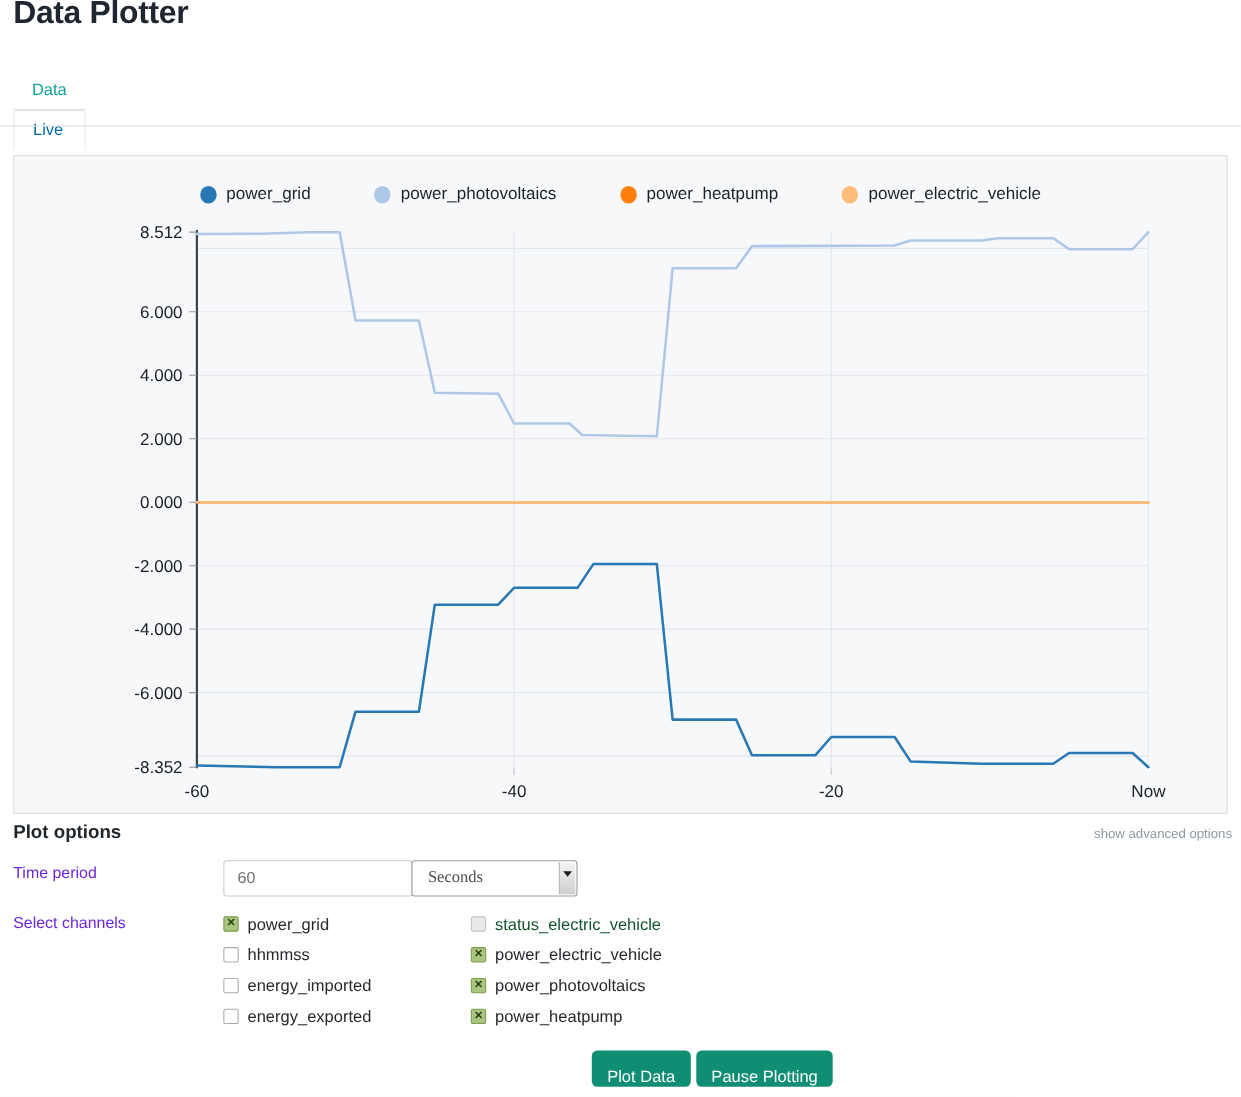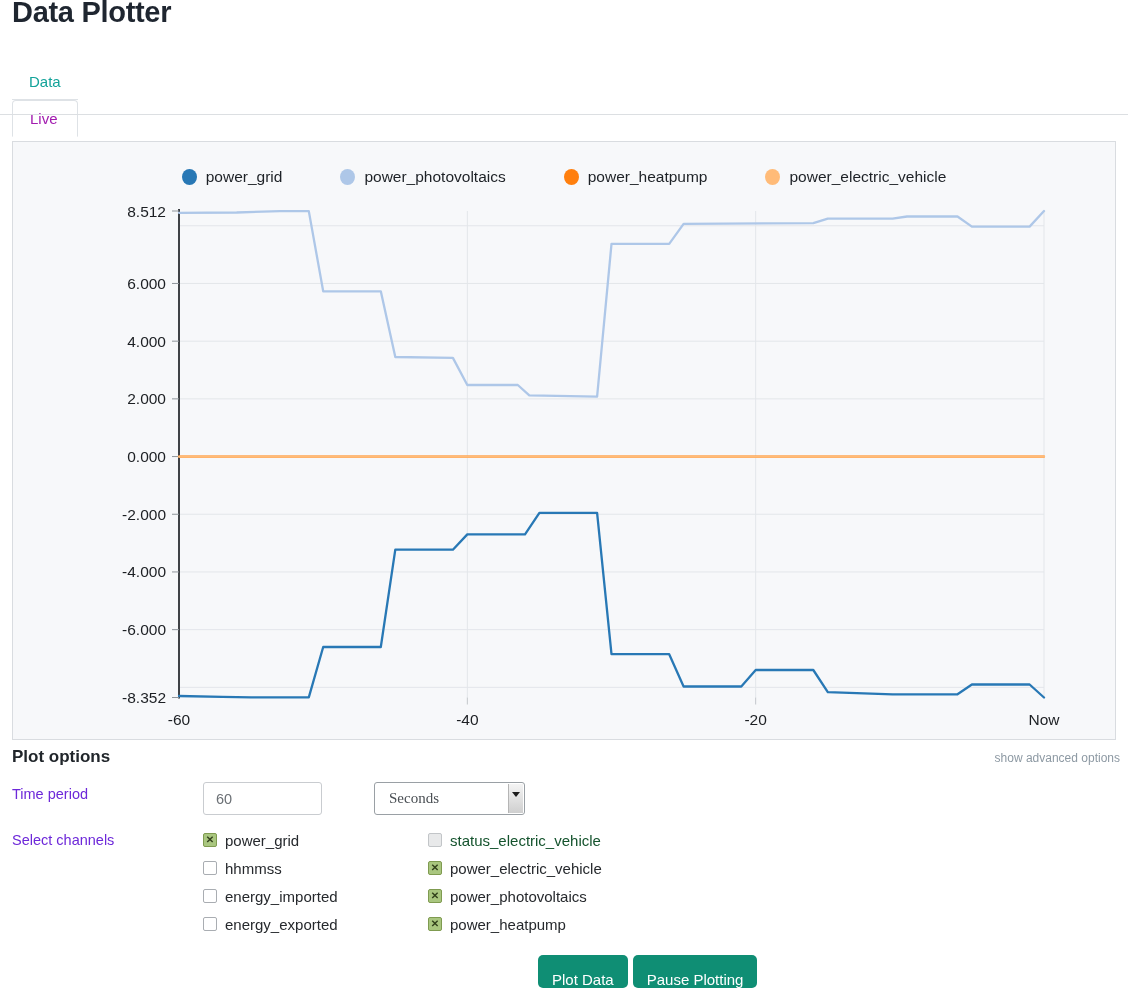--- a/index.html
+++ b/index.html
@@ -4,37 +4,37 @@
 <style>
   html,body{margin:0;padding:0;}
   body{
     width:1128px;height:997px;position:relative;background:#ffffff;
     font-family:"Liberation Sans",sans-serif;color:#212529;overflow:hidden;
   }
   .page-title{position:absolute;left:12px;top:-4px;font-size:29px;font-weight:700;color:#1f2630;letter-spacing:-0.3px;}
   .tabs{position:absolute;left:12px;top:64px;display:flex;align-items:stretch;flex-direction:column;}
   .tab{font-size:15px;padding:9px 17px;cursor:pointer;}
   .tab.data{color:#13a39a;border-bottom:1px solid #dee2e6;}
-  .tab.live{color:#a21caf;border:1px solid #dee2e6;border-bottom:1px solid #ffffff;border-radius:4px 4px 0 0;background:#fff;}
+  .tab.live{color:#0369a1;border:1px solid #dee2e6;border-bottom:1px solid #ffffff;border-radius:4px 4px 0 0;background:#fff;}
   .rule{position:absolute;left:0;top:114px;width:1128px;height:0;border-top:1px solid #dcdfe2;}
   .chart-card{position:absolute;left:12px;top:141px;width:1102px;height:597px;border:1px solid #d9dce0;background:#f7f8fa;box-sizing:content-box;}
   .legend{position:absolute;left:0;top:26px;width:100%;display:flex;justify-content:center;gap:58px;align-items:center;}
   .legend-item{display:flex;align-items:center;font-size:15.5px;color:#1d2126;}
   .legend-dot{width:15px;height:16px;border-radius:50%;margin-right:9px;display:inline-block;}
   #chart-svg{position:absolute;left:0;top:0;}
   #chart-svg .grid{stroke:#e3e6ea;stroke-width:1;}
   #chart-svg .axis{stroke:#3f4246;stroke-width:2;}
   #chart-svg .tick{stroke:#8f959b;stroke-width:1;}
   #chart-svg .tick2{stroke:#c3c7cb;stroke-width:1;}
   #chart-svg .lbl{font-family:"Liberation Sans",sans-serif;font-size:15.5px;fill:#1c1f23;}
   .po-heading{position:absolute;left:12px;top:747px;font-size:17px;font-weight:700;color:#21262b;}
   .advanced-link{position:absolute;right:8px;top:751px;font-size:12px;color:#8d99a3;cursor:pointer;}
   .field-label{position:absolute;font-size:14.5px;color:#6d28d9;}
   .tp-input{
-    position:absolute;left:203px;top:782px;width:119px;height:33px;box-sizing:border-box;
+    position:absolute;left:203px;top:782px;width:172px;height:33px;box-sizing:border-box;
     border:1px solid #c9ccd0;border-radius:3px;padding:0 12px;font-size:14.5px;color:#6b7075;
     font-family:"Liberation Sans",sans-serif;background:#fff;outline:none;
   }
   .select{
     position:absolute;left:374px;top:782px;width:151px;height:33px;box-sizing:border-box;
     border:1px solid #9aa0a5;border-radius:3px;background:#fff;display:flex;align-items:center;
     padding-left:14px;font-size:15px;color:#4a4f54;cursor:pointer;font-family:Liberation Serif, serif;
   }
   .sel-strip{
     position:absolute;right:1px;top:1px;bottom:1px;width:14px;

